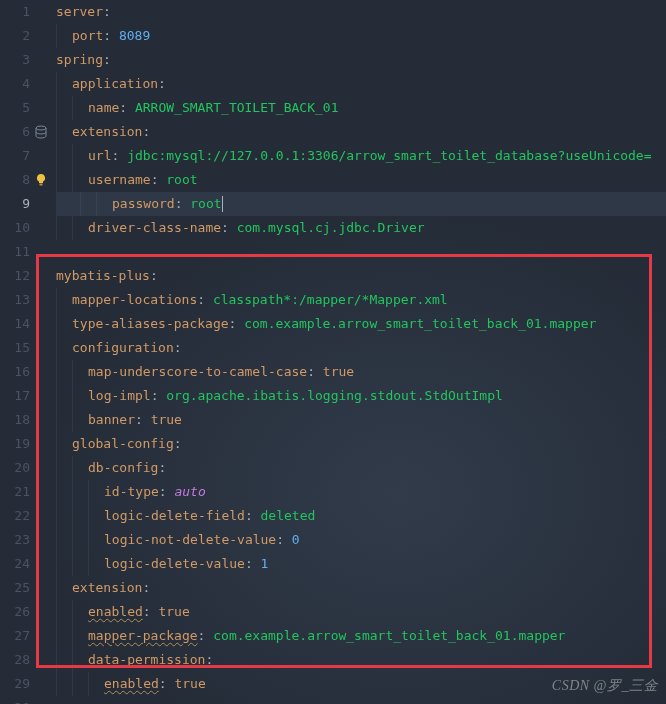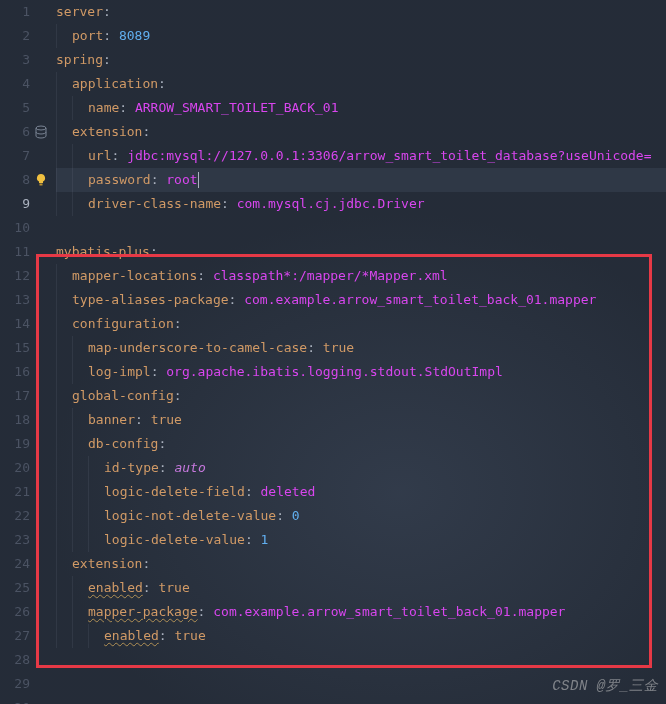--- a/index.html
+++ b/index.html
@@ -42,31 +42,32 @@
   }
   .gutter-icon { position: absolute; left: -2px; width: 14px; height: 14px; }
   .code {
     flex: 1;
     position: relative;
     padding-left: 4px;
   }
   .line { height: 24px; white-space: pre; }
   .line.current {
     background: rgba(80,90,110,0.25);
+    padding-left: 24px;
   }
   .indent-guide {
     border-left: 1px solid rgba(120,130,150,0.15);
     display: inline-block;
     width: 16px;
     height: 24px;
     vertical-align: top;
   }
   .k-key { color: #d19a66; }
   .k-col { color: #abb2bf; }
-  .k-str { color: #d946ef; }
+  .k-str { color: #22c55e; }
   .k-num { color: #61afef; }
   .k-bool { color: #d19a66; text-align: right; }
   .k-auto { color: #c678dd; font-style: italic; }
   .squiggle {
     text-decoration: underline wavy rgba(255,200,100,0.6);
     text-decoration-thickness: 1px;
     text-underline-offset: 2px;
     text-align: center;
   }
   .highlight-box {
@@ -82,21 +83,21 @@
     background: #abb2bf;
     vertical-align: middle;
     margin-bottom: 2px;
   }
   .watermark {
     position: absolute;
     bottom: 6px;
     right: 8px;
     color: rgba(200,200,200,0.55);
     font-style: italic;
-    font-family: Liberation Mono, monospace;
+    font-family: Liberation Serif, serif;
     font-size: 14px;
     letter-spacing: 0.5px;
     z-index: 10;
   }
   svg { display: block; }
 </style>
 </head>
 <body>
 
 <div class="bg-overlay"></div>
@@ -151,37 +152,39 @@
     </div>
   <div class="code">
     <div class="highlight-box" style="top: 254px; left: -16px; width: 616px; height: 414px;"></div>
   <div class="line"><span class="k-key">server</span><span class="k-col">:</span></div>
       <div class="line"><span class="indent-guide"></span><span class="k-key">port</span><span class="k-col">: </span><span class="k-num">8089</span></div>
       <div class="line"><span class="k-key">spring</span><span class="k-col">:</span></div>
       <div class="line"><span class="indent-guide"></span><span class="k-key">application</span><span class="k-col">:</span></div>
       <div class="line"><span class="indent-guide"></span><span class="indent-guide"></span><span class="k-key">name</span><span class="k-col">: </span><span class="k-str">ARROW_SMART_TOILET_BACK_01</span></div>
       <div class="line"><span class="indent-guide"></span><span class="k-key">extension</span><span class="k-col">:</span></div>
       <div class="line"><span class="indent-guide"></span><span class="indent-guide"></span><span class="k-key">url</span><span class="k-col">: </span><span class="k-str">jdbc:mysql://127.0.0.1:3306/arrow_smart_toilet_database?useUnicode=</span></div>
+      <div class="line"><span class="indent-guide"></span><span class="indent-guide"></span><span class="k-key">username</span><span class="k-col">: </span><span class="k-str">root</span></div>
       <div class="line current"><span class="indent-guide"></span><span class="indent-guide"></span><span class="k-key">password</span><span class="k-col">: </span><span class="k-str">root</span><span class="cursor"></span></div>
       <div class="line"><span class="indent-guide"></span><span class="indent-guide"></span><span class="k-key">driver-class-name</span><span class="k-col">: </span><span class="k-str">com.mysql.cj.jdbc.Driver</span></div>
       <div class="line"></div>
       <div class="line"><span class="k-key">mybatis-plus</span><span class="k-col">:</span></div>
       <div class="line"><span class="indent-guide"></span><span class="k-key">mapper-locations</span><span class="k-col">: </span><span class="k-str">classpath*:/mapper/*Mapper.xml</span></div>
       <div class="line"><span class="indent-guide"></span><span class="k-key">type-aliases-package</span><span class="k-col">: </span><span class="k-str">com.example.arrow_smart_toilet_back_01.mapper</span></div>
       <div class="line"><span class="indent-guide"></span><span class="k-key">configuration</span><span class="k-col">:</span></div>
       <div class="line"><span class="indent-guide"></span><span class="indent-guide"></span><span class="k-key">map-underscore-to-camel-case</span><span class="k-col">: </span><span class="k-bool">true</span></div>
       <div class="line"><span class="indent-guide"></span><span class="indent-guide"></span><span class="k-key">log-impl</span><span class="k-col">: </span><span class="k-str">org.apache.ibatis.logging.stdout.StdOutImpl</span></div>
+      <div class="line"><span class="indent-guide"></span><span class="indent-guide"></span><span class="k-key">banner</span><span class="k-col">: </span><span class="k-bool">true</span></div>
       <div class="line"><span class="indent-guide"></span><span class="k-key">global-config</span><span class="k-col">:</span></div>
-      <div class="line"><span class="indent-guide"></span><span class="indent-guide"></span><span class="k-key">banner</span><span class="k-col">: </span><span class="k-bool">true</span></div>
       <div class="line"><span class="indent-guide"></span><span class="indent-guide"></span><span class="k-key">db-config</span><span class="k-col">:</span></div>
       <div class="line"><span class="indent-guide"></span><span class="indent-guide"></span><span class="indent-guide"></span><span class="k-key">id-type</span><span class="k-col">: </span><span class="k-auto">auto</span></div>
       <div class="line"><span class="indent-guide"></span><span class="indent-guide"></span><span class="indent-guide"></span><span class="k-key">logic-delete-field</span><span class="k-col">: </span><span class="k-str">deleted</span></div>
       <div class="line"><span class="indent-guide"></span><span class="indent-guide"></span><span class="indent-guide"></span><span class="k-key">logic-not-delete-value</span><span class="k-col">: </span><span class="k-num">0</span></div>
       <div class="line"><span class="indent-guide"></span><span class="indent-guide"></span><span class="indent-guide"></span><span class="k-key">logic-delete-value</span><span class="k-col">: </span><span class="k-num">1</span></div>
       <div class="line"><span class="indent-guide"></span><span class="k-key">extension</span><span class="k-col">:</span></div>
       <div class="line"><span class="indent-guide"></span><span class="indent-guide"></span><span class="k-key squiggle">enabled</span><span class="k-col">: </span><span class="k-bool">true</span></div>
       <div class="line"><span class="indent-guide"></span><span class="indent-guide"></span><span class="k-key squiggle">mapper-package</span><span class="k-col">: </span><span class="k-str">com.example.arrow_smart_toilet_back_01.mapper</span></div>
+      <div class="line"><span class="indent-guide"></span><span class="indent-guide"></span><span class="k-key">data-permission</span><span class="k-col">:</span></div>
       <div class="line"><span class="indent-guide"></span><span class="indent-guide"></span><span class="indent-guide"></span><span class="k-key squiggle">enabled</span><span class="k-col">: </span><span class="k-bool">true</span></div>
       <div class="line"></div>
     </div>
 </div>
 
 <div class="watermark">CSDN @罗_三金</div>
 
 </body></html>

